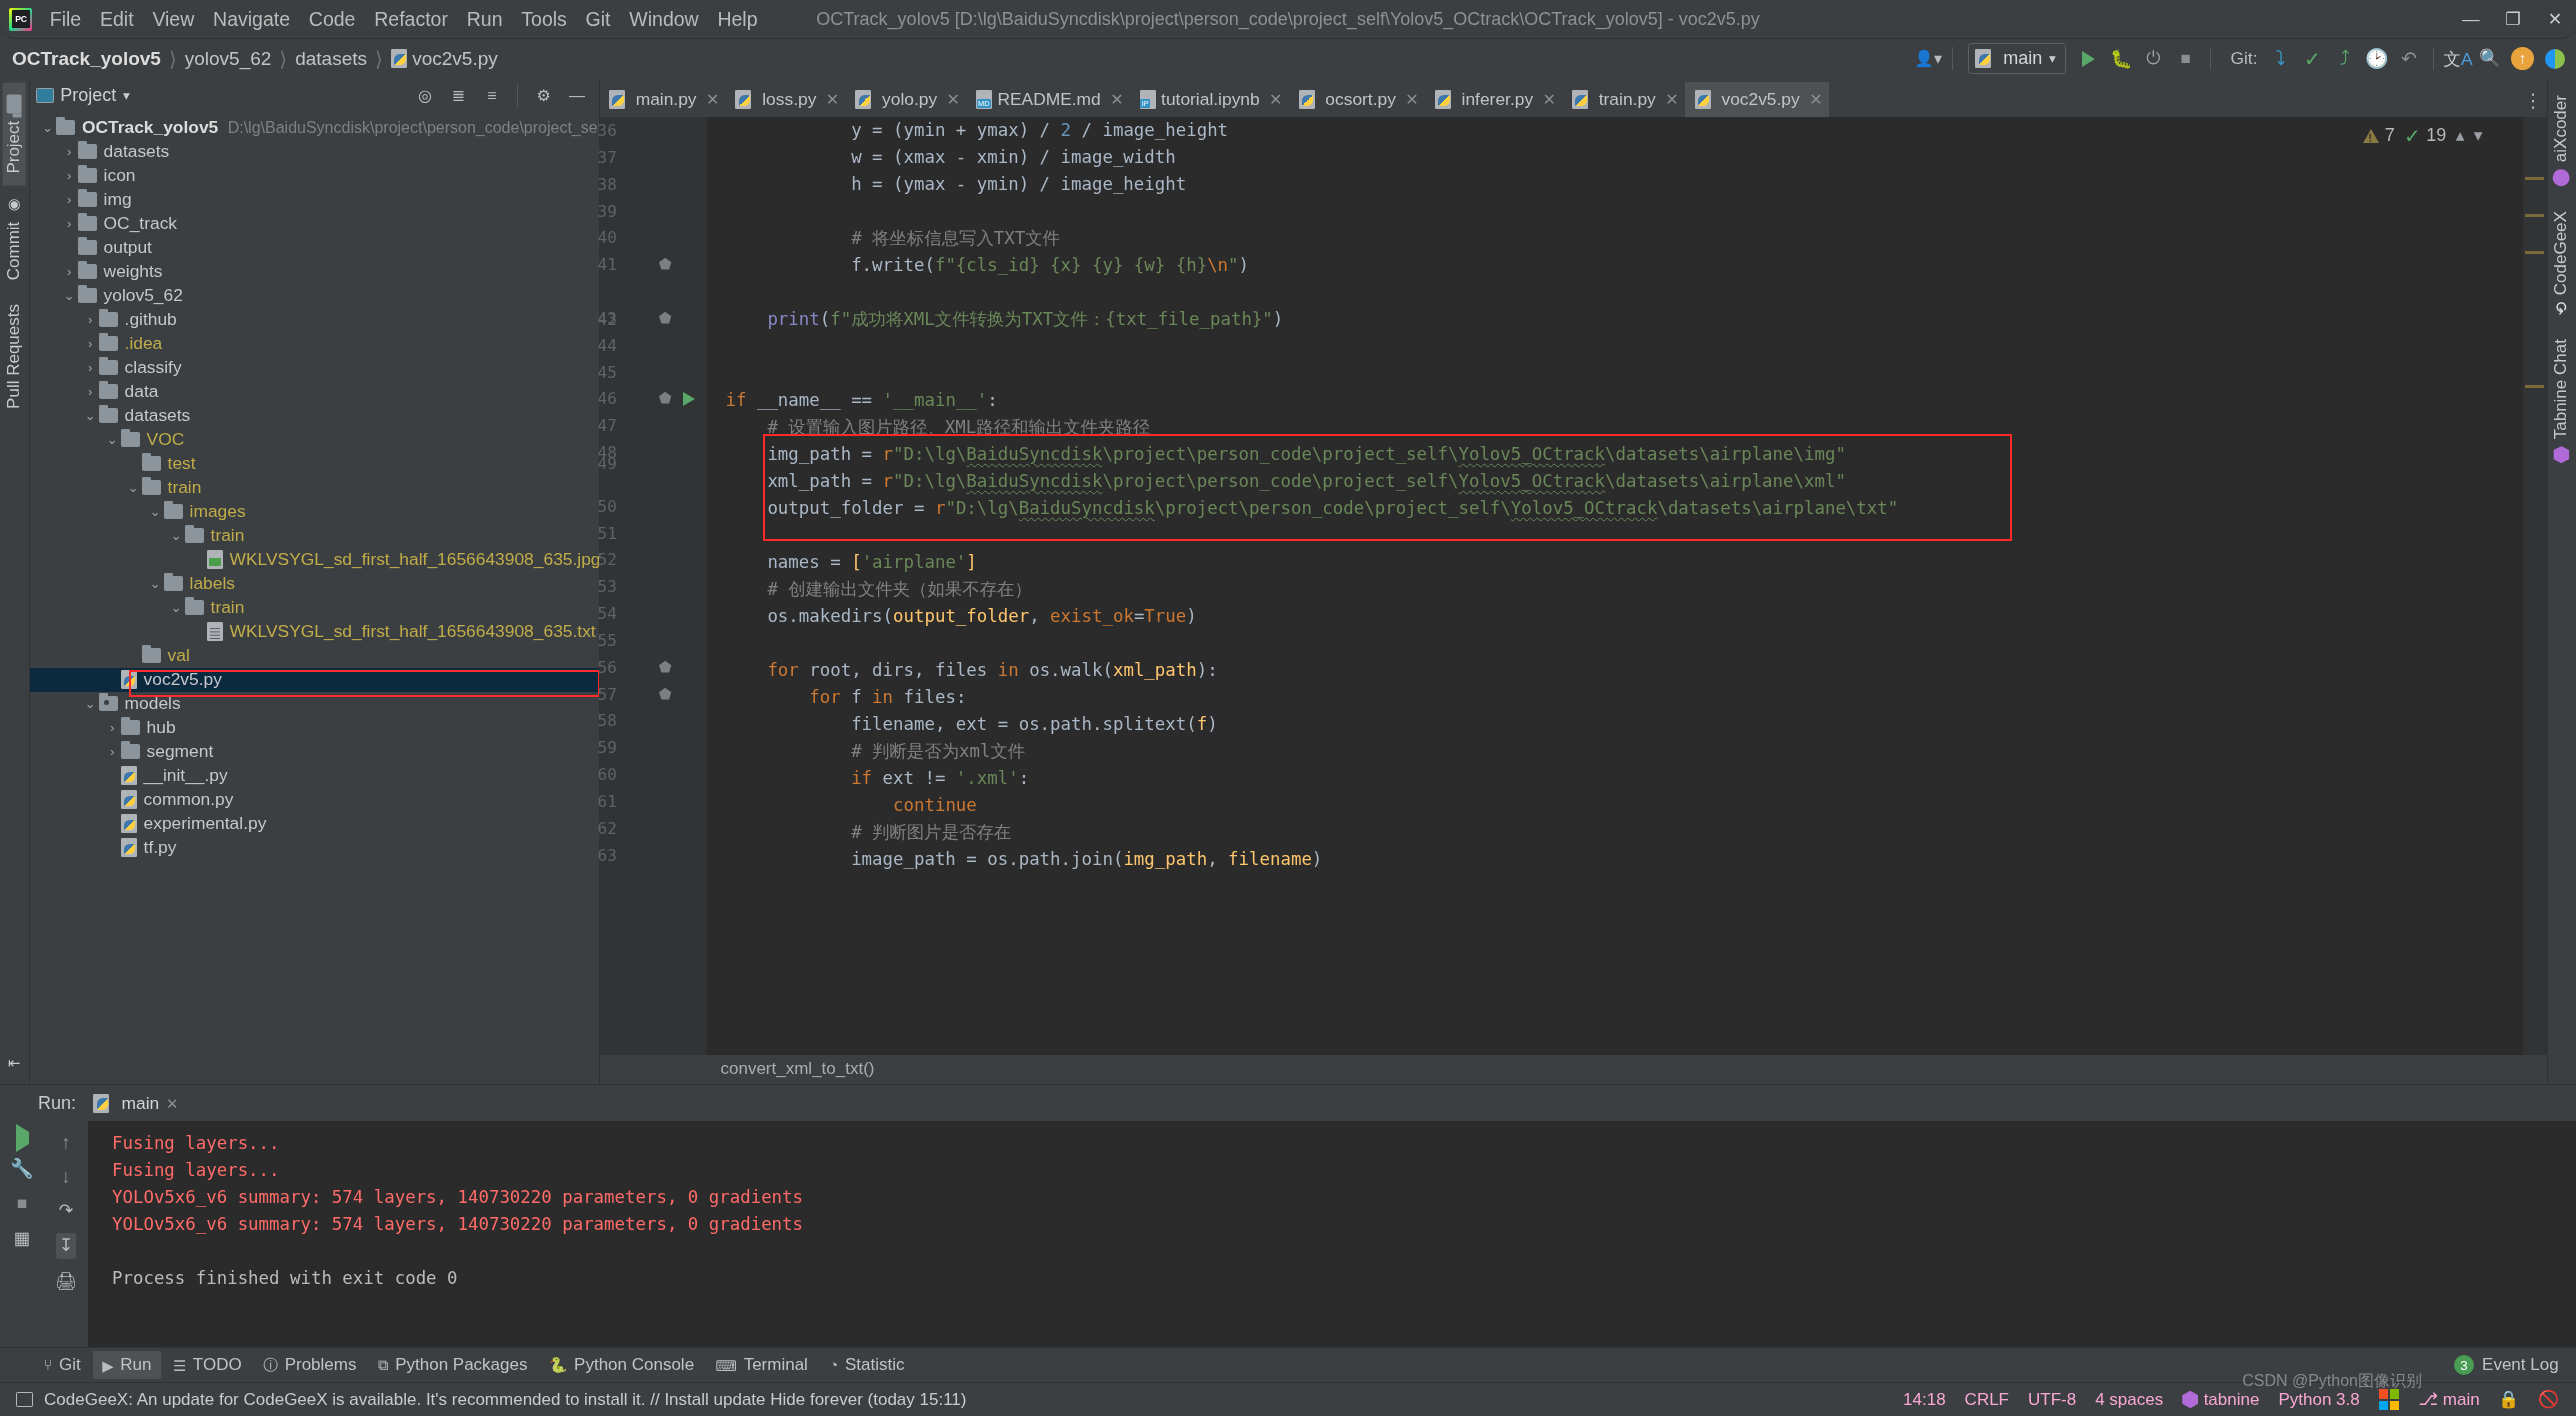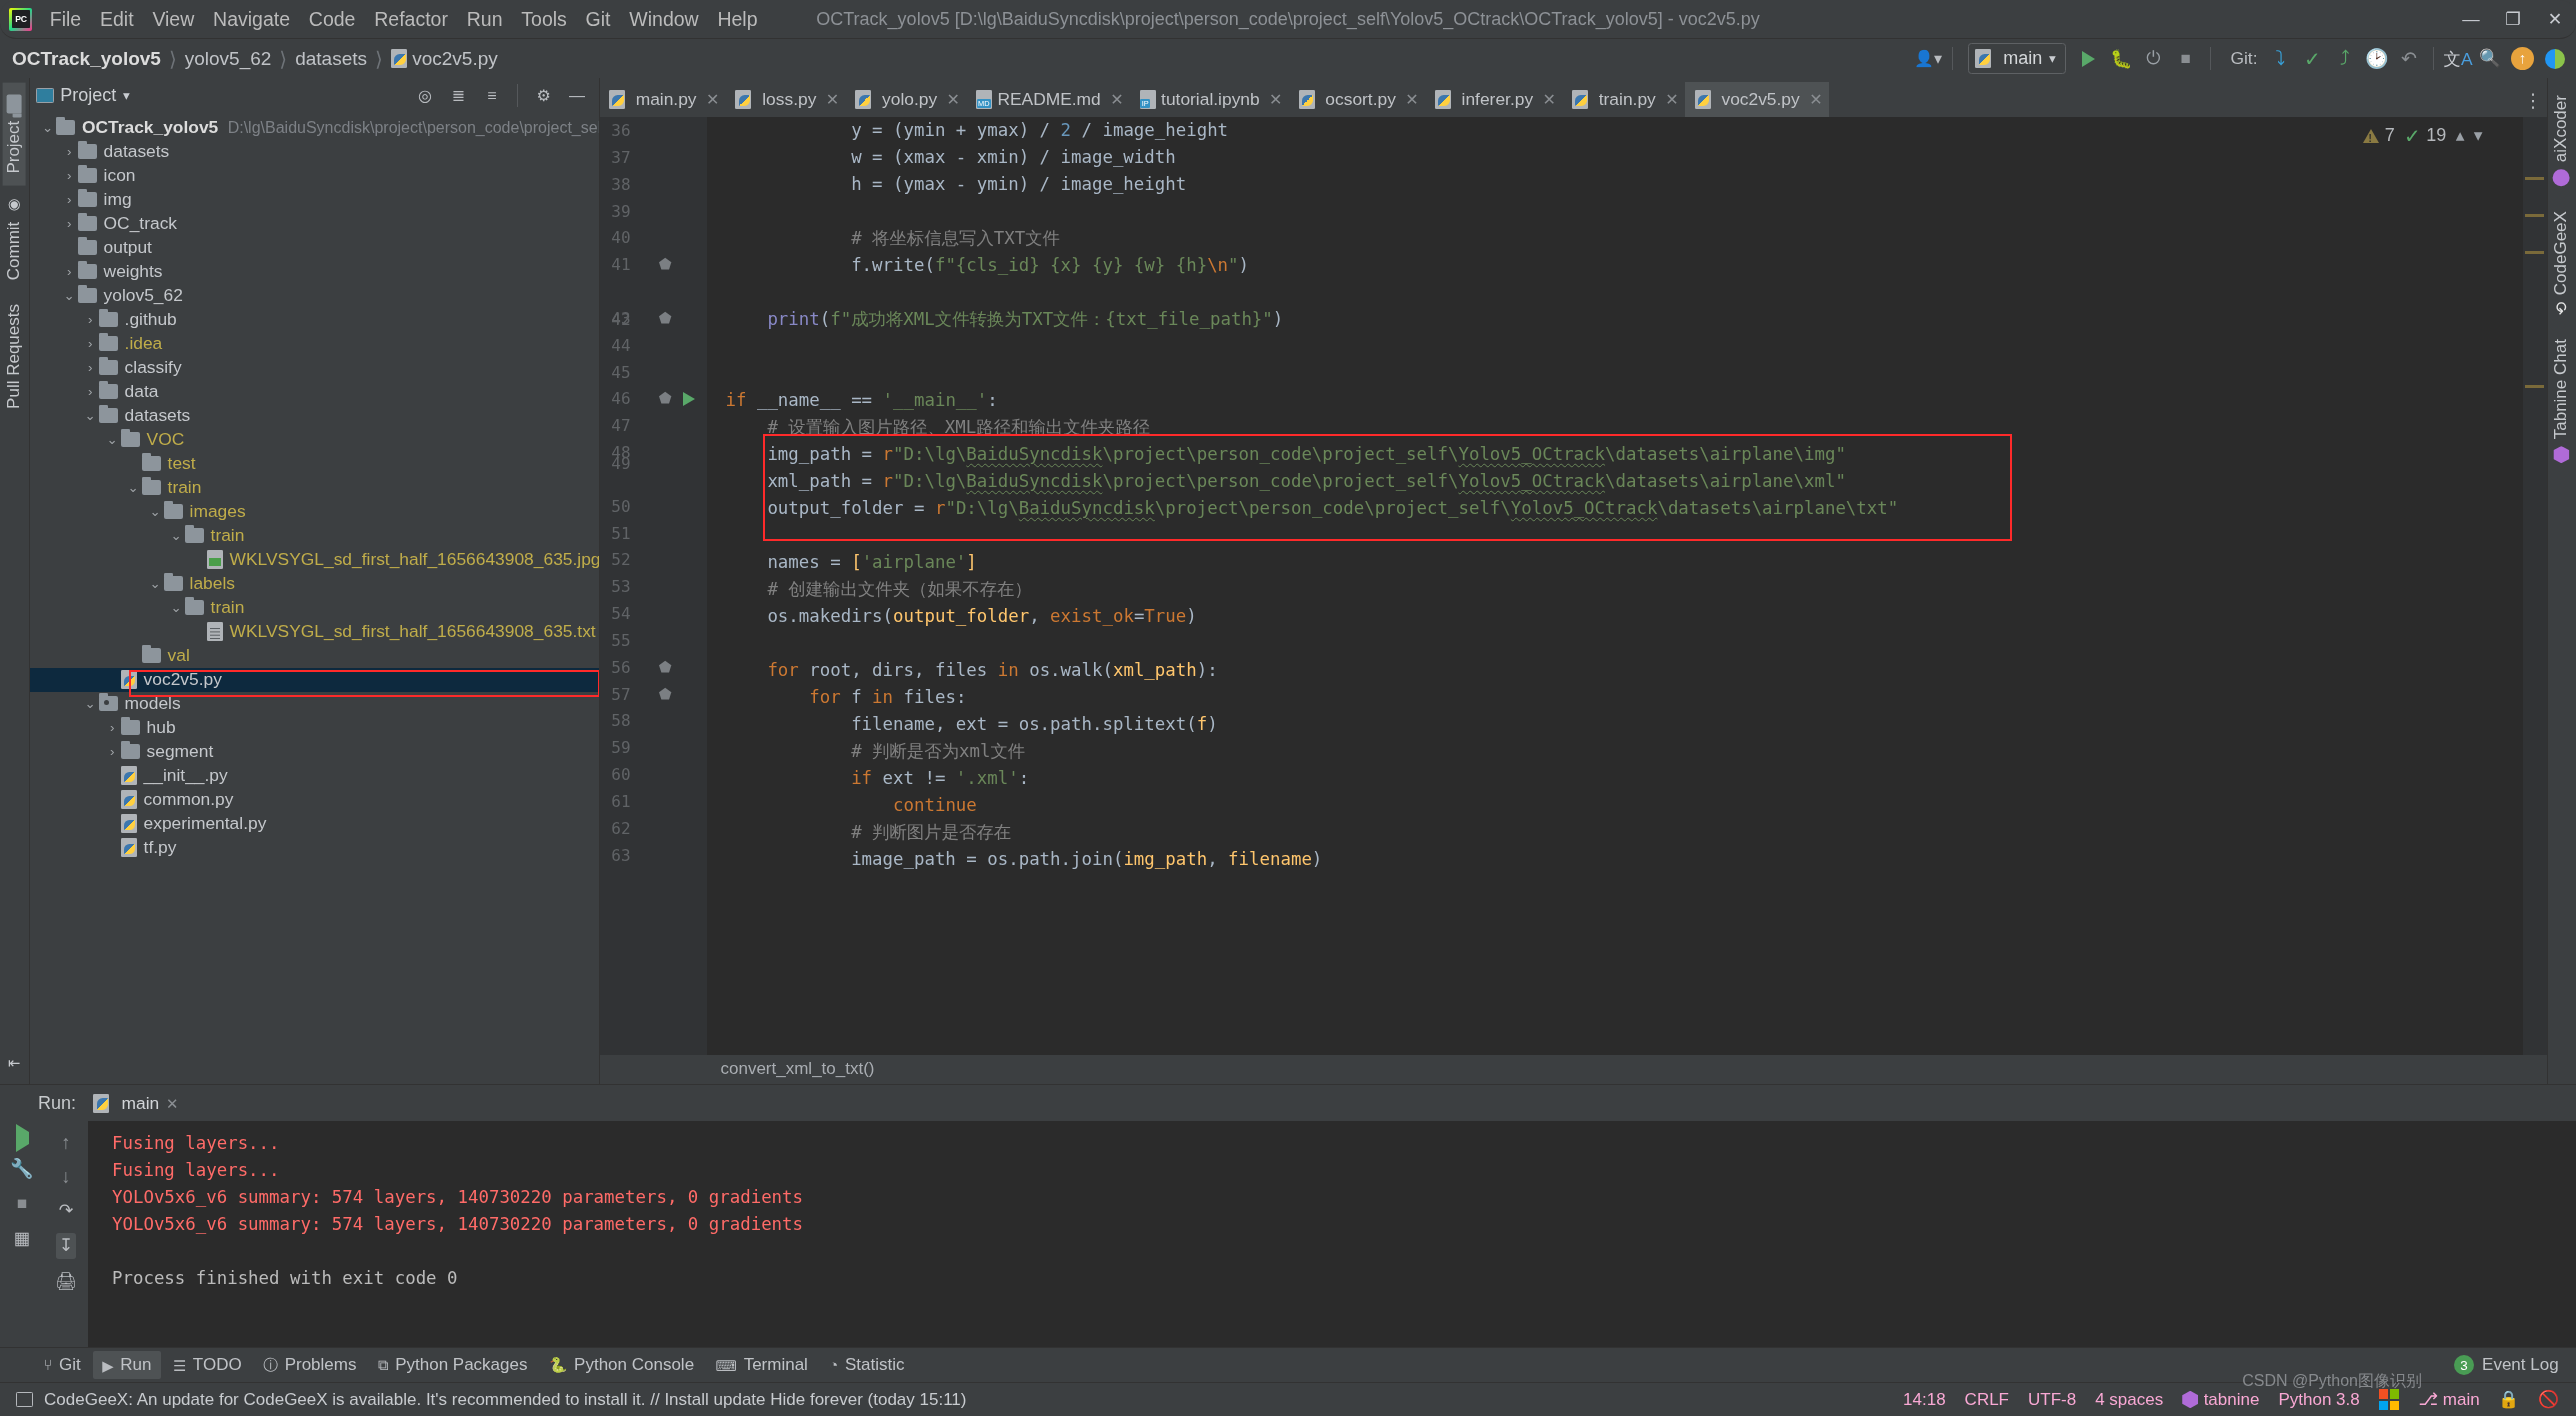--- a/index.html
+++ b/index.html
@@ -133,21 +133,21 @@
     width: 16px; height: 19px; background:#b0b4b8; border-radius:1.3px; position:relative; flex:0 0 16px;
   }
   .md-ico::after { content:"MD"; position:absolute; left:0.7px; bottom:0.7px; font-size:7.4px; background:#3592c4; color:#fff; padding:0 1.3px; border-radius:1.3px;}
   .ip-ico::after { content:"IP"; position:absolute; left:0.7px; bottom:0.7px; font-size:7.4px; background:#3592c4; color:#fff; padding:0 1.3px; border-radius:1.3px;}
   .tabs-right { position:absolute; right: 4px; bottom: 5.4px; display:flex; align-items:center; gap:5.4px;}
 
   .code-area { flex: 1 1 auto; display: flex; min-height: 0; position: relative; background: #2b2b2b; }
   .gutter { width: 107px; flex: 0 0 107px; background: #313335; position: relative; }
   .gutter .ln {
     position: absolute; right: 62px; font-family: "DejaVu Sans Mono", monospace;
-    font-size: 16px; color: #606366; text-align: center; width: 47px;
+    font-size: 16px; color: #606366; text-align: left; width: 47px;
   }
   .gutter .marker { position:absolute; right: 35px; color:#7b7f83; font-size:14.8px; }
   .gutter .runmark { position:absolute; right: 12px; width:0;height:0;border-left:12px solid #59a869;border-top:7.4px solid transparent;border-bottom:7.4px solid transparent; }
   .codewrap { flex: 1 1 auto; position: relative; overflow: hidden; }
   .code {
     font-family: "DejaVu Sans Mono", monospace; font-size: 17.4px; line-height: 27px;
     color: #a9b7c6; white-space: pre; padding-left: 19px; padding-top: 0;
   }
   .k { color:#cc7832; }
   .s { color:#6a8759; } .c { color:#808080; } .n { color:#6897bb; }

